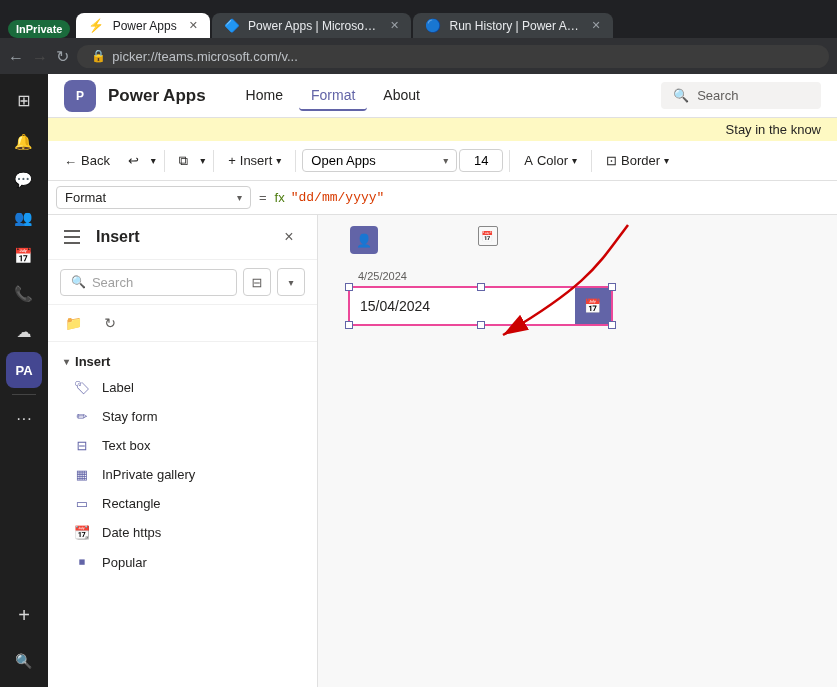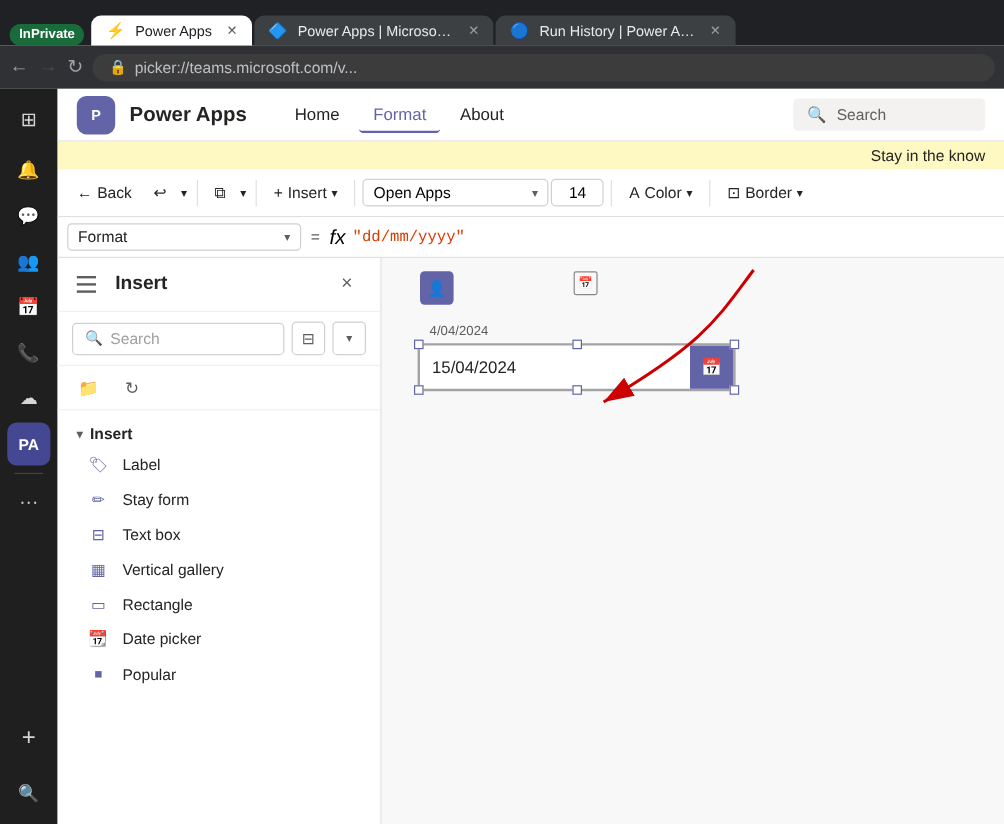--- a/index.html
+++ b/index.html
@@ -171,21 +171,21 @@
       </div>
     </div>
 
     <div style="background:#fff; height:34px; display:flex; align-items:center; padding:0 8px; gap:8px; border-bottom:1px solid #e0e0e0;">
       <div style="border:1px solid #d0d0d0; border-radius:4px; padding:3px 8px; font-size:13px; display:flex; align-items:center; gap:6px; width:195px; cursor:pointer;">
         <span style="flex:1; color:#252423;">Format</span>
         <span style="font-size:10px; color:#605e5c;">▾</span>
       </div>
       <span style="color:#605e5c; font-size:13px;">=</span>
       <div style="display:flex; align-items:center; gap:6px;">
-        <span style="color:#000000; font-size:17px; font-style:italic;">fx</span>
+        <span style="color:#4d7c0f; font-size:13px; ">fx</span>
         <span style="color:#d83b01; font-size:13px; font-family:'Courier New',monospace;">"dd/mm/yyyy"</span>
       </div>
     </div>
 
     <div style="flex:1; display:flex;">
 
       <div style="width:270px; background:#fff; border-right:1px solid #e0e0e0; display:flex; flex-direction:column; flex-shrink:0;">
         <div style="display:flex; align-items:center; justify-content:space-between; padding:10px 16px; border-bottom:1px solid #f0f0f0;">
           <div style="width:24px; height:24px; display:flex; flex-direction:column; justify-content:center; gap:4px; cursor:pointer; margin-right:8px;">
             <div style="width:16px; height:2px; background:#605e5c;"></div>
@@ -230,54 +230,54 @@
           <div style="display:flex; align-items:center; gap:10px; padding:7px 24px; font-size:13px; color:#252423; cursor:pointer;">
             <span style="width:20px; text-align:center; font-size:13px; color:#6264a7;">✏</span>
             <span>Stay form</span>
           </div>
           <div style="display:flex; align-items:center; gap:10px; padding:7px 24px; font-size:13px; color:#252423; cursor:pointer;">
             <span style="width:20px; text-align:center; font-size:13px; color:#6264a7;">⊟</span>
             <span>Text box</span>
           </div>
           <div style="display:flex; align-items:center; gap:10px; padding:7px 24px; font-size:13px; color:#252423; cursor:pointer;">
             <span style="width:20px; text-align:center; font-size:13px; color:#6264a7;">▦</span>
-            <span>Vertical gallery</span>
+            <span>InPrivate gallery</span>
           </div>
           <div style="display:flex; align-items:center; gap:10px; padding:7px 24px; font-size:13px; color:#252423; cursor:pointer;">
             <span style="width:20px; text-align:center; font-size:13px; color:#6264a7;">▭</span>
             <span>Rectangle</span>
           </div>
           <div style="display:flex; align-items:center; gap:10px; padding:7px 24px; font-size:13px; color:#252423; cursor:pointer;">
             <span style="width:20px; text-align:center; font-size:13px; color:#6264a7;">📆</span>
-            <span>Date picker</span>
+            <span>Date https</span>
           </div>
           <div style="display:flex; align-items:center; gap:10px; padding:7px 24px; font-size:13px; color:#252423; cursor:pointer;">
             <span style="width:20px; text-align:center; font-size:13px; color:#6264a7;">⏹</span>
             <span>Popular</span>
           </div>
         </div>
       </div>
 
       <div style="flex:1; background:#e8e8e8; position:relative; overflow:hidden;">
 
         <div style="position:absolute; top:0; left:0; right:0; bottom:0; background:#f8f8f8;">
 
           <div style="position:absolute; top:55px; left:30px;">
 
-            <div style="font-size:11px; color:#605e5c; margin-bottom:4px; margin-left:10px;">4/04/2024</div>
+            <div style="font-size:11px; color:#605e5c; margin-bottom:4px; margin-left:10px;">4/25/2024</div>
 
             <div style="position:absolute; top:-44px; left:2px; width:28px; height:28px; background:#6264a7; border-radius:4px; display:flex; align-items:center; justify-content:center; color:#fff; font-size:13px;">
               <span>👤</span>
             </div>
 
             <div style="position:absolute; top:-44px; left:130px; width:20px; height:20px; border:1px solid #888; border-radius:2px; display:flex; align-items:center; justify-content:center; font-size:10px; color:#605e5c;">
               <span>📅</span>
             </div>
 
-            <div style="position:relative; display:flex; align-items:center; border:2px solid #a3a3a3; border-radius:2px; background:#fff; width:265px;">
+            <div style="position:relative; display:flex; align-items:center; border:2px solid #ec4899; border-radius:2px; background:#fff; width:265px;">
 
               <div style="position:absolute; top:-5px; left:-5px; width:8px; height:8px; background:#fff; border:1px solid #6264a7; border-radius:50;"></div>
               <div style="position:absolute; top:-5px; left:50%; transform:translateX(-50%); width:8px; height:8px; background:#fff; border:1px solid #6264a7; border-radius:50;"></div>
               <div style="position:absolute; top:-5px; right:-5px; width:8px; height:8px; background:#fff; border:1px solid #6264a7; border-radius:50;"></div>
 
               <div style="position:absolute; bottom:-5px; left:-5px; width:8px; height:8px; background:#fff; border:1px solid #6264a7; border-radius:50;"></div>
               <div style="position:absolute; bottom:-5px; left:50%; transform:translateX(-50%); width:8px; height:8px; background:#fff; border:1px solid #6264a7; border-radius:50;"></div>
               <div style="position:absolute; bottom:-5px; right:-5px; width:8px; height:8px; background:#fff; border:1px solid #6264a7; border-radius:50;"></div>
 
               <div style="flex:1; padding:8px 10px; font-size:14px; color:#252423; min-width:200px;">15/04/2024</div>

